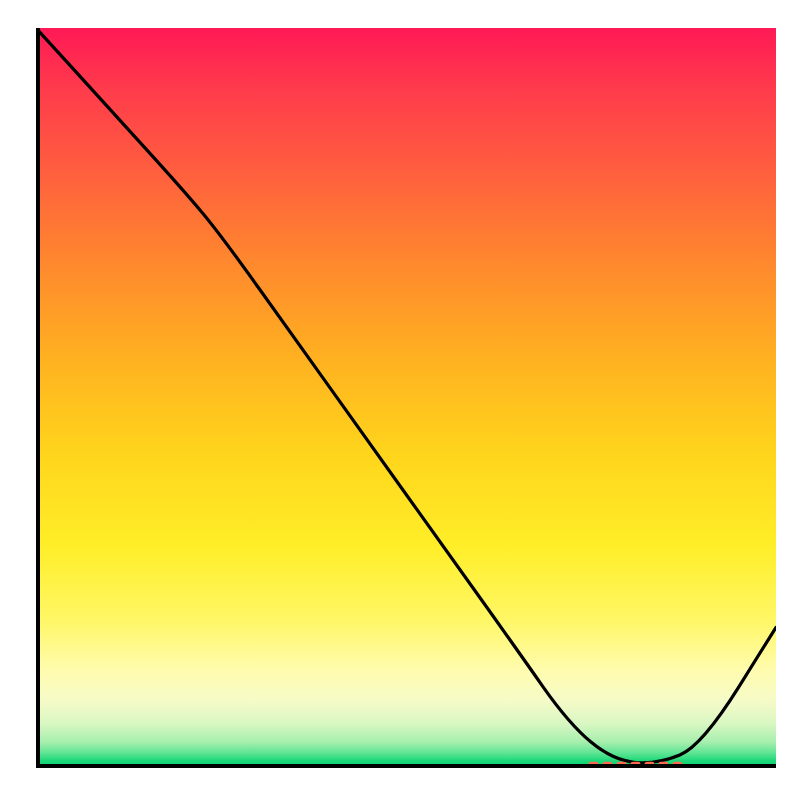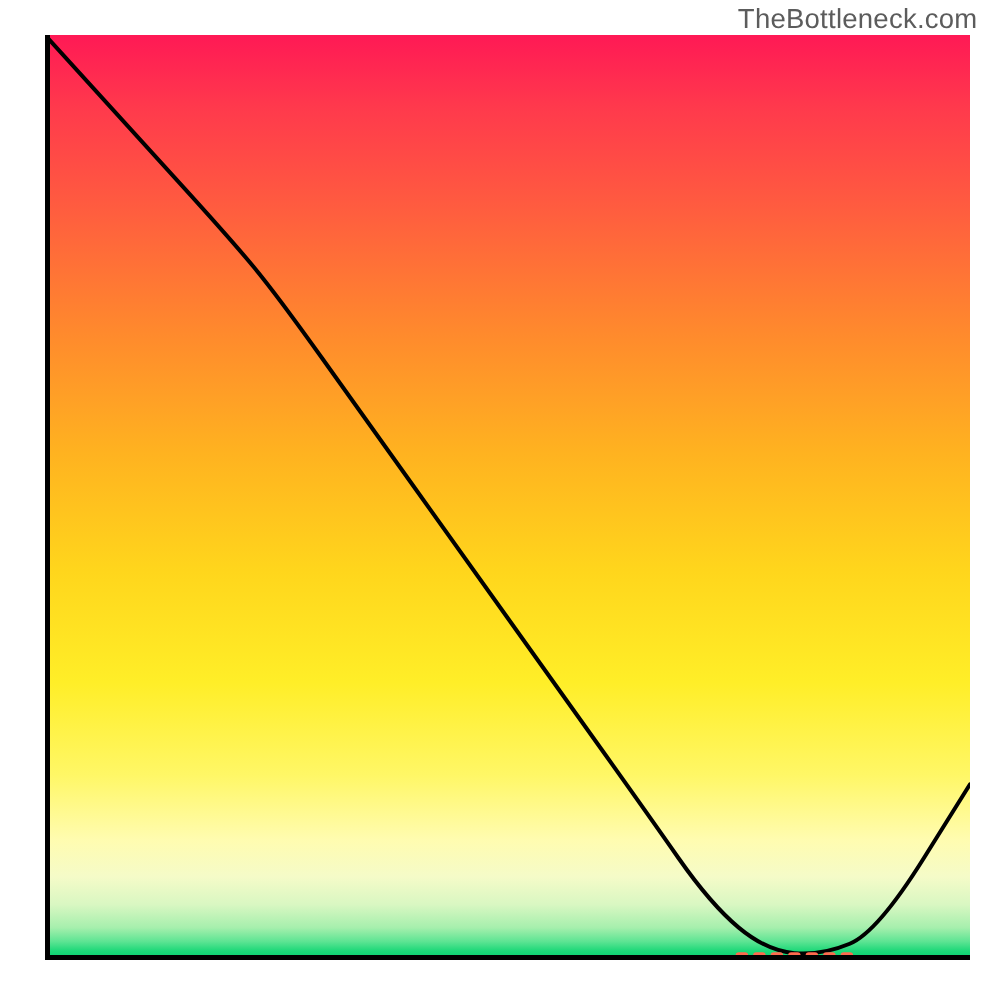--- a/index.html
+++ b/index.html
@@ -74,21 +74,20 @@
     left: 0;
     top: 0;
     width: 100%;
     height: 100%;
   }
 </style>
 </head>
 <body>
 
 <div class="wrap">
-  <div class="watermark">TheBottleneck.com</div>
 
   <div class="plot-area">
     <div class="gradient-bg"></div>
 
     <svg class="curve" viewBox="0 0 740 740" preserveAspectRatio="none">
       <path fill="none" stroke="#000000" stroke-width="3.2" stroke-linecap="round" stroke-linejoin="round" d="M 0.0 0.0 Q 0.0 0.0 37.0 40.7 Q 74.0 81.4 111.0 122.1 Q 148.0 162.8 166.5 185.0 Q 185.0 207.2 222.0 259.0 Q 259.0 310.8 296.0 362.6 Q 333.0 414.4 370.0 466.2 Q 407.0 518.0 444.0 569.8 Q 481.0 621.6 506.9 658.6 Q 532.8 695.6 555.0 714.1 Q 577.2 732.6 599.4 734.5 Q 621.6 736.3 643.8 727.0 Q 666.0 717.8 703.0 658.6 T 740.0 599.4"></path>
       <path fill="none" stroke-width="5" stroke-linecap="round" stroke-dasharray="5 9" d="M 555.0 736.3 L 651.2 736.3" stroke="#ff6a4e"></path>
     </svg>
 
     <div class="axes-frame"></div>

